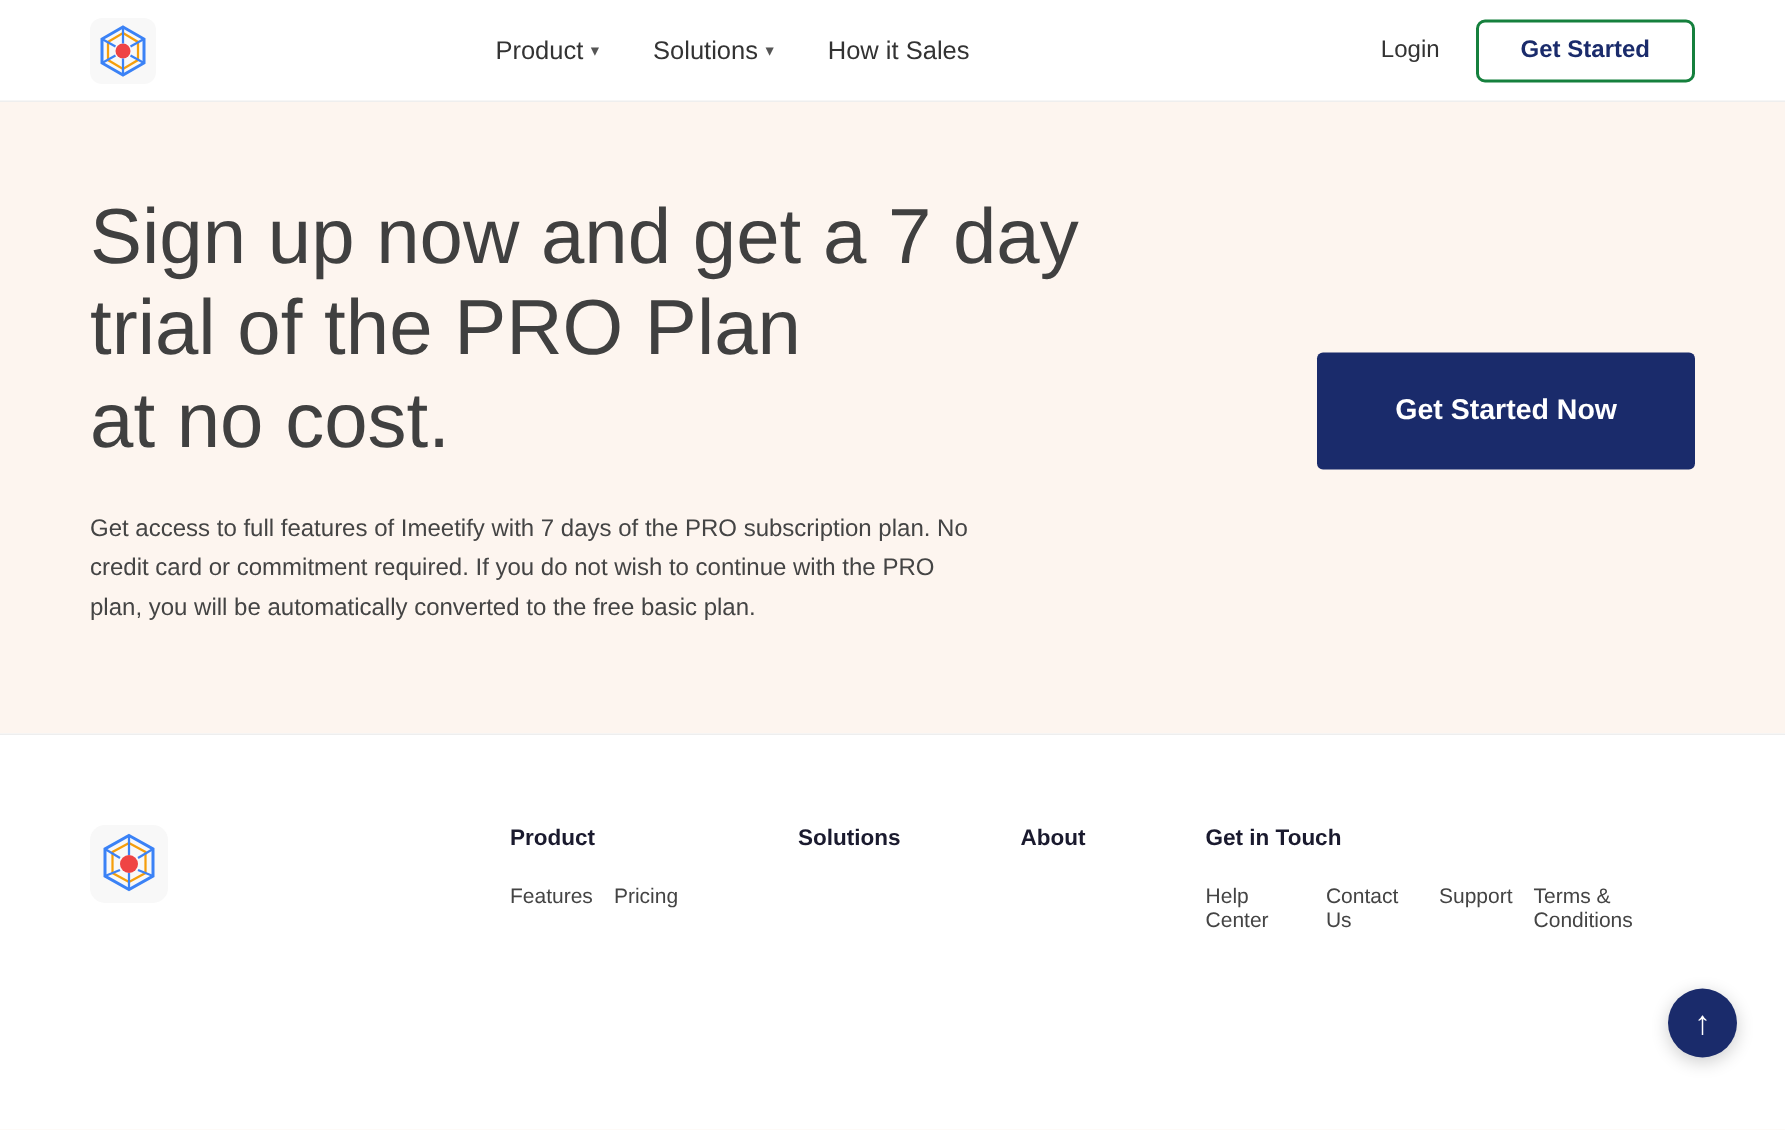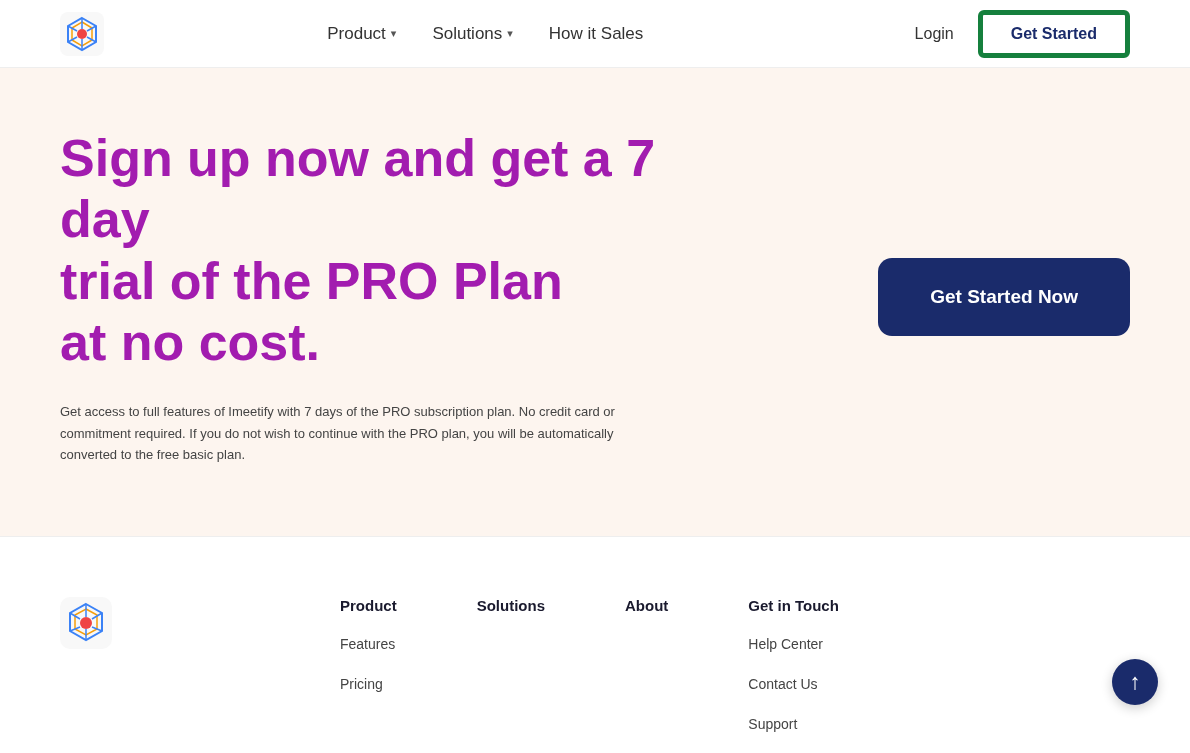--- a/index.html
+++ b/index.html
@@ -51,21 +51,21 @@
       font-size: 16px;
       color: #333;
       background: none;
       border: none;
       cursor: pointer;
       font-weight: 500;
       padding-left: 48px;
     }
     .get-started-btn {
       background: #fff;
-      border: 5px solid #15803d;
+      border: 2px solid #15803d;
       color: #1a2b6b;
       padding: 10px 28px;
       border-radius: 6px;
       font-size: 16px;
       font-weight: 600;
       cursor: pointer;
     }
 
     
     .hero {
@@ -74,37 +74,37 @@
       display: flex;
       align-items: center;
       justify-content: space-between;
       min-height: 320px;
     }
     .hero-text {
       max-width: 680px;
     }
     .hero-heading {
       font-size: 52px;
-      font-weight: 700;
+      font-weight: 400;
       line-height: 1.18;
-      color: #a21caf;
+      color: #404040;
       margin-bottom: 28px;
     }
     .hero-subtext {
-      font-size: 13px;
+      font-size: 16px;
       color: #444;
       line-height: 1.65;
       max-width: 600px;
     }
     .hero-cta {
       background: #1a2b6b;
       color: #fff;
       border: none;
       padding: 28px 52px;
-      border-radius: 14px;
+      border-radius: 4px;
       font-size: 19px;
       font-weight: 600;
       cursor: pointer;
       white-space: nowrap;
       min-width: 240px;
       text-align: center;
     }
 
     
     footer {
@@ -132,22 +132,22 @@
     }
     .footer-col h4 {
       font-size: 15px;
       font-weight: 700;
       color: #1a1a2e;
       margin-bottom: 22px;
     }
     .footer-col ul {
       list-style: none;
       display: flex;
-      flex-direction: column;
-      gap: 24px;
+      flex-direction: row;
+      gap: 14px;
     }
     .footer-col ul li {
       font-size: 14px;
       color: #444;
       cursor: pointer;
     }
 
     
     .scroll-top {
       position: fixed;

